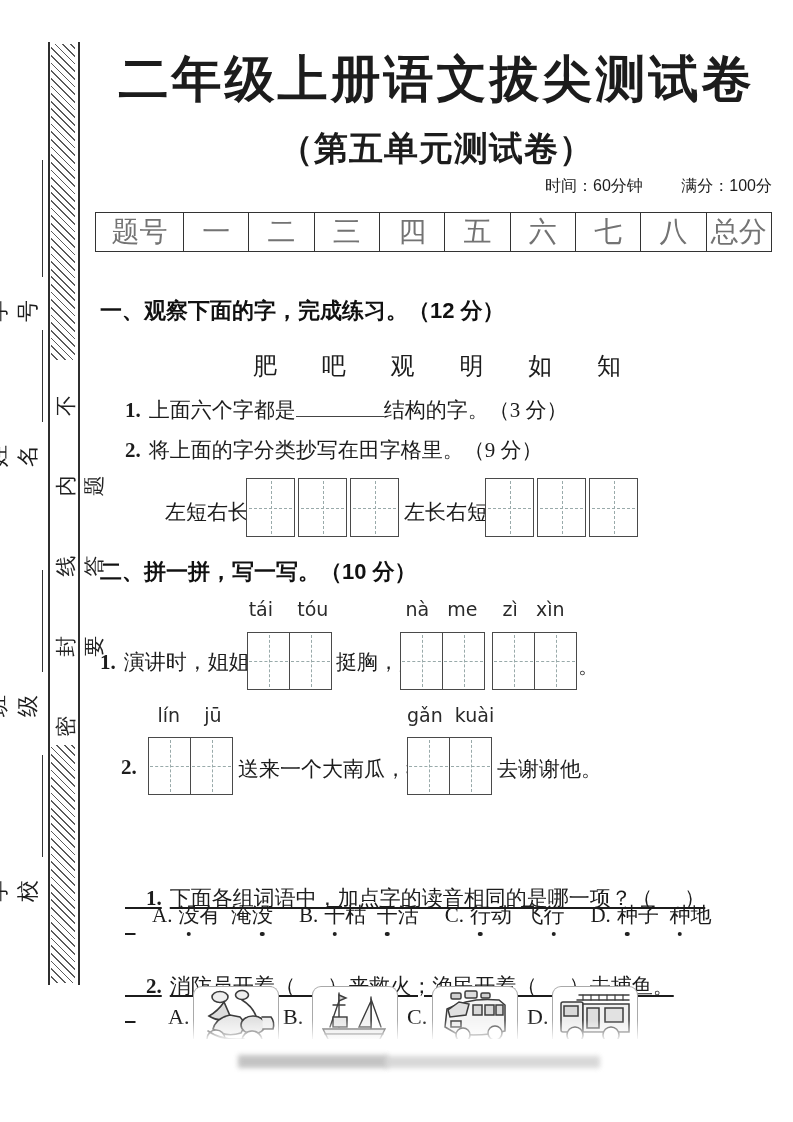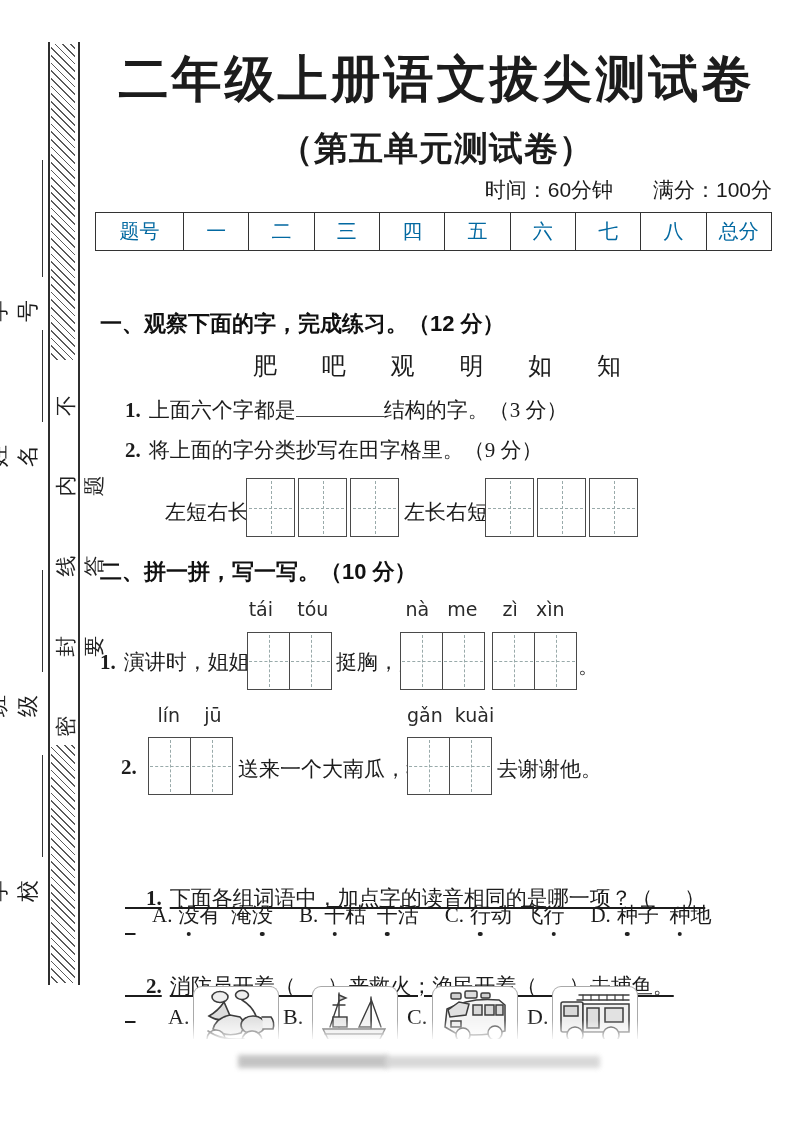--- a/index.html
+++ b/index.html
@@ -17,27 +17,27 @@
               border-left:2px solid #2f2f2f;border-right:2px solid #2f2f2f;}
   .hatch{position:absolute;left:1px;width:24px;
          background:repeating-linear-gradient(45deg,transparent 0px,transparent 4.2px,#5a5a5a 4.2px,#5a5a5a 5.4px);}
   .seal-rot{position:absolute;left:2px;top:703px;width:385px;height:26px;
             transform:rotate(-90deg);transform-origin:0 0;
             font-size:21px;letter-spacing:27px;text-align:center;color:#222;}
 
   
   .title{left:95px;top:46px;width:683px;text-align:center;font-size:50px;font-weight:bold;letter-spacing:3px;}
   .subtitle{left:95px;top:126px;width:683px;text-align:center;font-size:34px;font-weight:bold;letter-spacing:1px;}
-  .inforow{left:95px;top:176px;width:677px;text-align:right;font-size:21px;}
+  .inforow{left:95px;top:176px;width:677px;text-align:right;font-size:16px;}
   .inforow span{margin-left:34px;}
 
   
   table.score{border-collapse:collapse;table-layout:fixed;width:677px;}
-  table.score td{border:1.6px solid #333;height:37px;text-align:center;font-size:20px;
-                 font-family:Liberation Sans, sans-serif;color:#0369a1;padding:0;}
+  table.score td{border:1.6px solid #333;height:37px;text-align:center;font-size:28px;
+                 font-family:Liberation Sans, sans-serif;color:#737373;padding:0;}
 
   
   .sec-head{font-size:22px;font-weight:bold;font-family:"Liberation Sans",sans-serif;color:#111;}
   .body-t{font-size:21px;}
   .qnum{font-weight:bold;margin-right:8px;}
   .blankline{display:inline-block;width:88px;height:4px;border-bottom:1.6px solid #444;}
 
   
   .tz-row{display:flex;gap:3px;}
   .tz{position:relative;width:47px;height:57px;border:1.7px solid #4a4a4a;background:#fff;}
@@ -124,21 +124,21 @@
             <td>五</td>
             <td>六</td>
             <td>七</td>
             <td>八</td>
             <td>总分</td>
           </tr>
       </tbody>
     </table>
   </div>
 
-  <div class="abs sec-head" style="left:100px;top:309px">一、观察下面的字，完成练习。（12 分）</div>
+  <div class="abs sec-head" style="left:100px;top:296px">一、观察下面的字，完成练习。（12 分）</div>
 
   <div class="abs" id="chars-row" style="left:253px;top:350px;width:368px;display:flex;justify-content:space-between;font-size:24px">
       <span>肥</span>
       <span>吧</span>
       <span>观</span>
       <span>明</span>
       <span>如</span>
       <span>知</span>
     </div>
 

